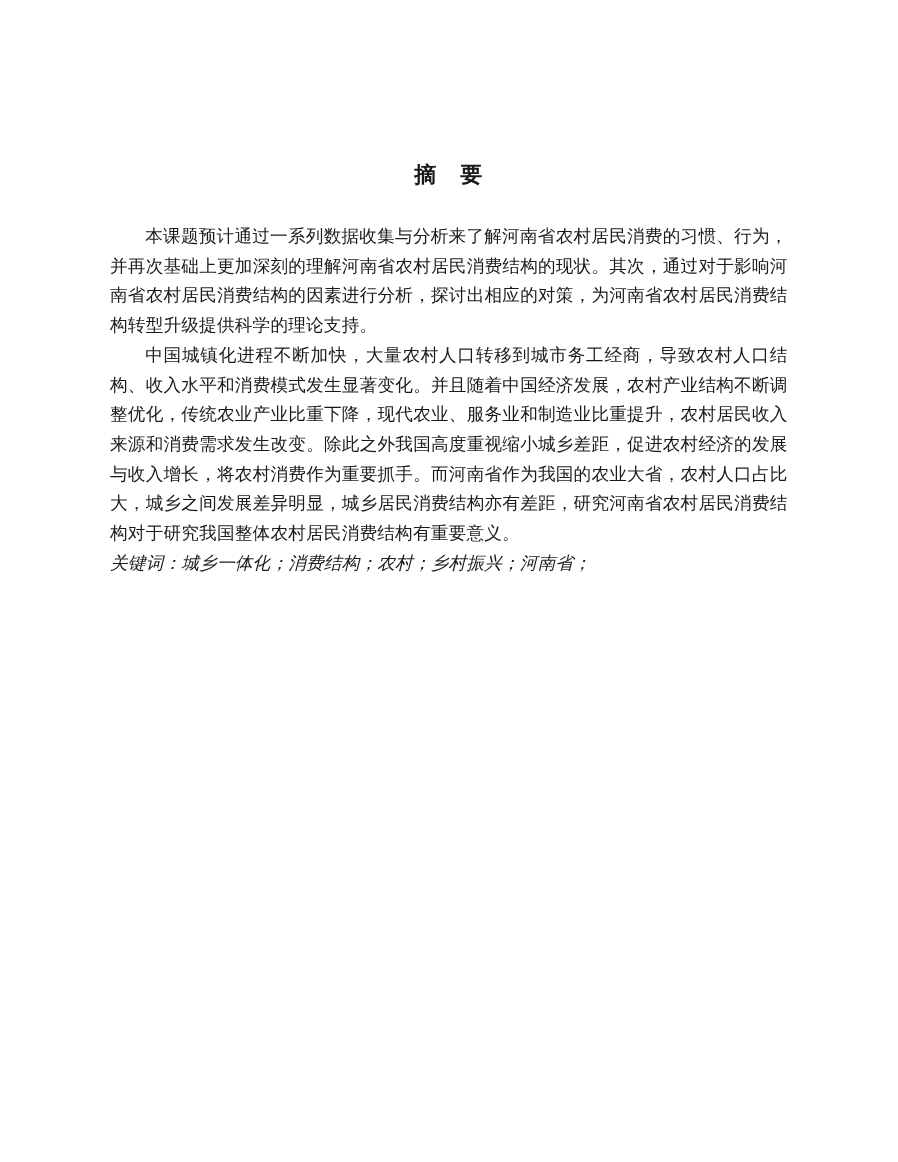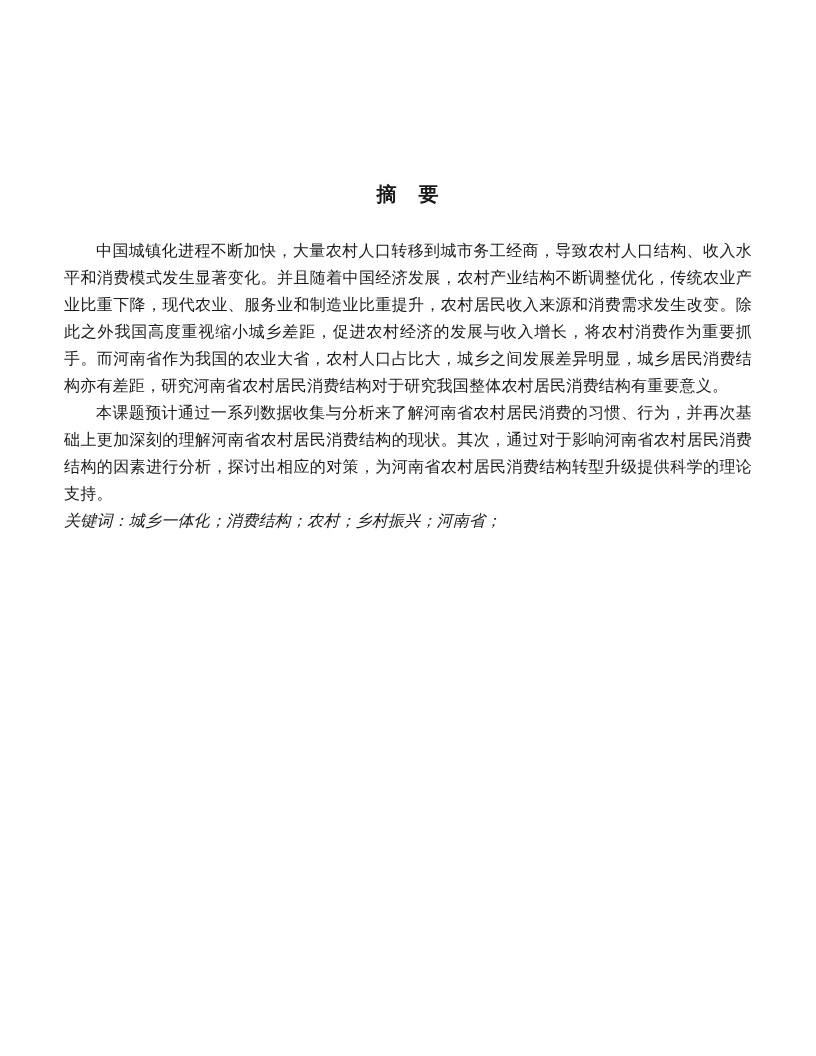--- a/index.html
+++ b/index.html
@@ -10,22 +10,21 @@
   .page {
     position: relative;
     width: 816px;
     height: 1056px;
     background: #ffffff;
     overflow: hidden;
     font-family: "Liberation Serif", "DejaVu Serif", serif;
     color: #1a1a1a;
   }
   .content {
-    padding: 0 64px;
-    margin-top: 35px;
+    padding: 0 100px;
   }
   .abstract-title {
     margin: 0;
     padding-top: 146px;
     margin-bottom: 29px;
     font-size: 20px;
     line-height: 27px;
     font-weight: bold;
     text-align: center;
     letter-spacing: 1px;
@@ -49,17 +48,17 @@
     letter-spacing: 0.2px;
     font-style: italic;
   }
 </style>
 </head>
 <body>
 
 <div class="page">
   <div class="content">
     <h1 class="abstract-title">摘　要</h1>
+    <p class="body-para">本课题预计通过一系列数据收集与分析来了解河南省农村居民消费的习惯、行为，并再次基础上更加深刻的理解河南省农村居民消费结构的现状。其次，通过对于影响河南省农村居民消费结构的因素进行分析，探讨出相应的对策，为河南省农村居民消费结构转型升级提供科学的理论支持。</p>
     <p class="body-para">中国城镇化进程不断加快，大量农村人口转移到城市务工经商，导致农村人口结构、收入水平和消费模式发生显著变化。并且随着中国经济发展，农村产业结构不断调整优化，传统农业产业比重下降，现代农业、服务业和制造业比重提升，农村居民收入来源和消费需求发生改变。除此之外我国高度重视缩小城乡差距，促进农村经济的发展与收入增长，将农村消费作为重要抓手。而河南省作为我国的农业大省，农村人口占比大，城乡之间发展差异明显，城乡居民消费结构亦有差距，研究河南省农村居民消费结构对于研究我国整体农村居民消费结构有重要意义。</p>
-    <p class="body-para">本课题预计通过一系列数据收集与分析来了解河南省农村居民消费的习惯、行为，并再次基础上更加深刻的理解河南省农村居民消费结构的现状。其次，通过对于影响河南省农村居民消费结构的因素进行分析，探讨出相应的对策，为河南省农村居民消费结构转型升级提供科学的理论支持。</p>
     <p class="keywords-line">关键词：城乡一体化；消费结构；农村；乡村振兴；河南省；</p>
   </div>
 </div>
 
 </body></html>

